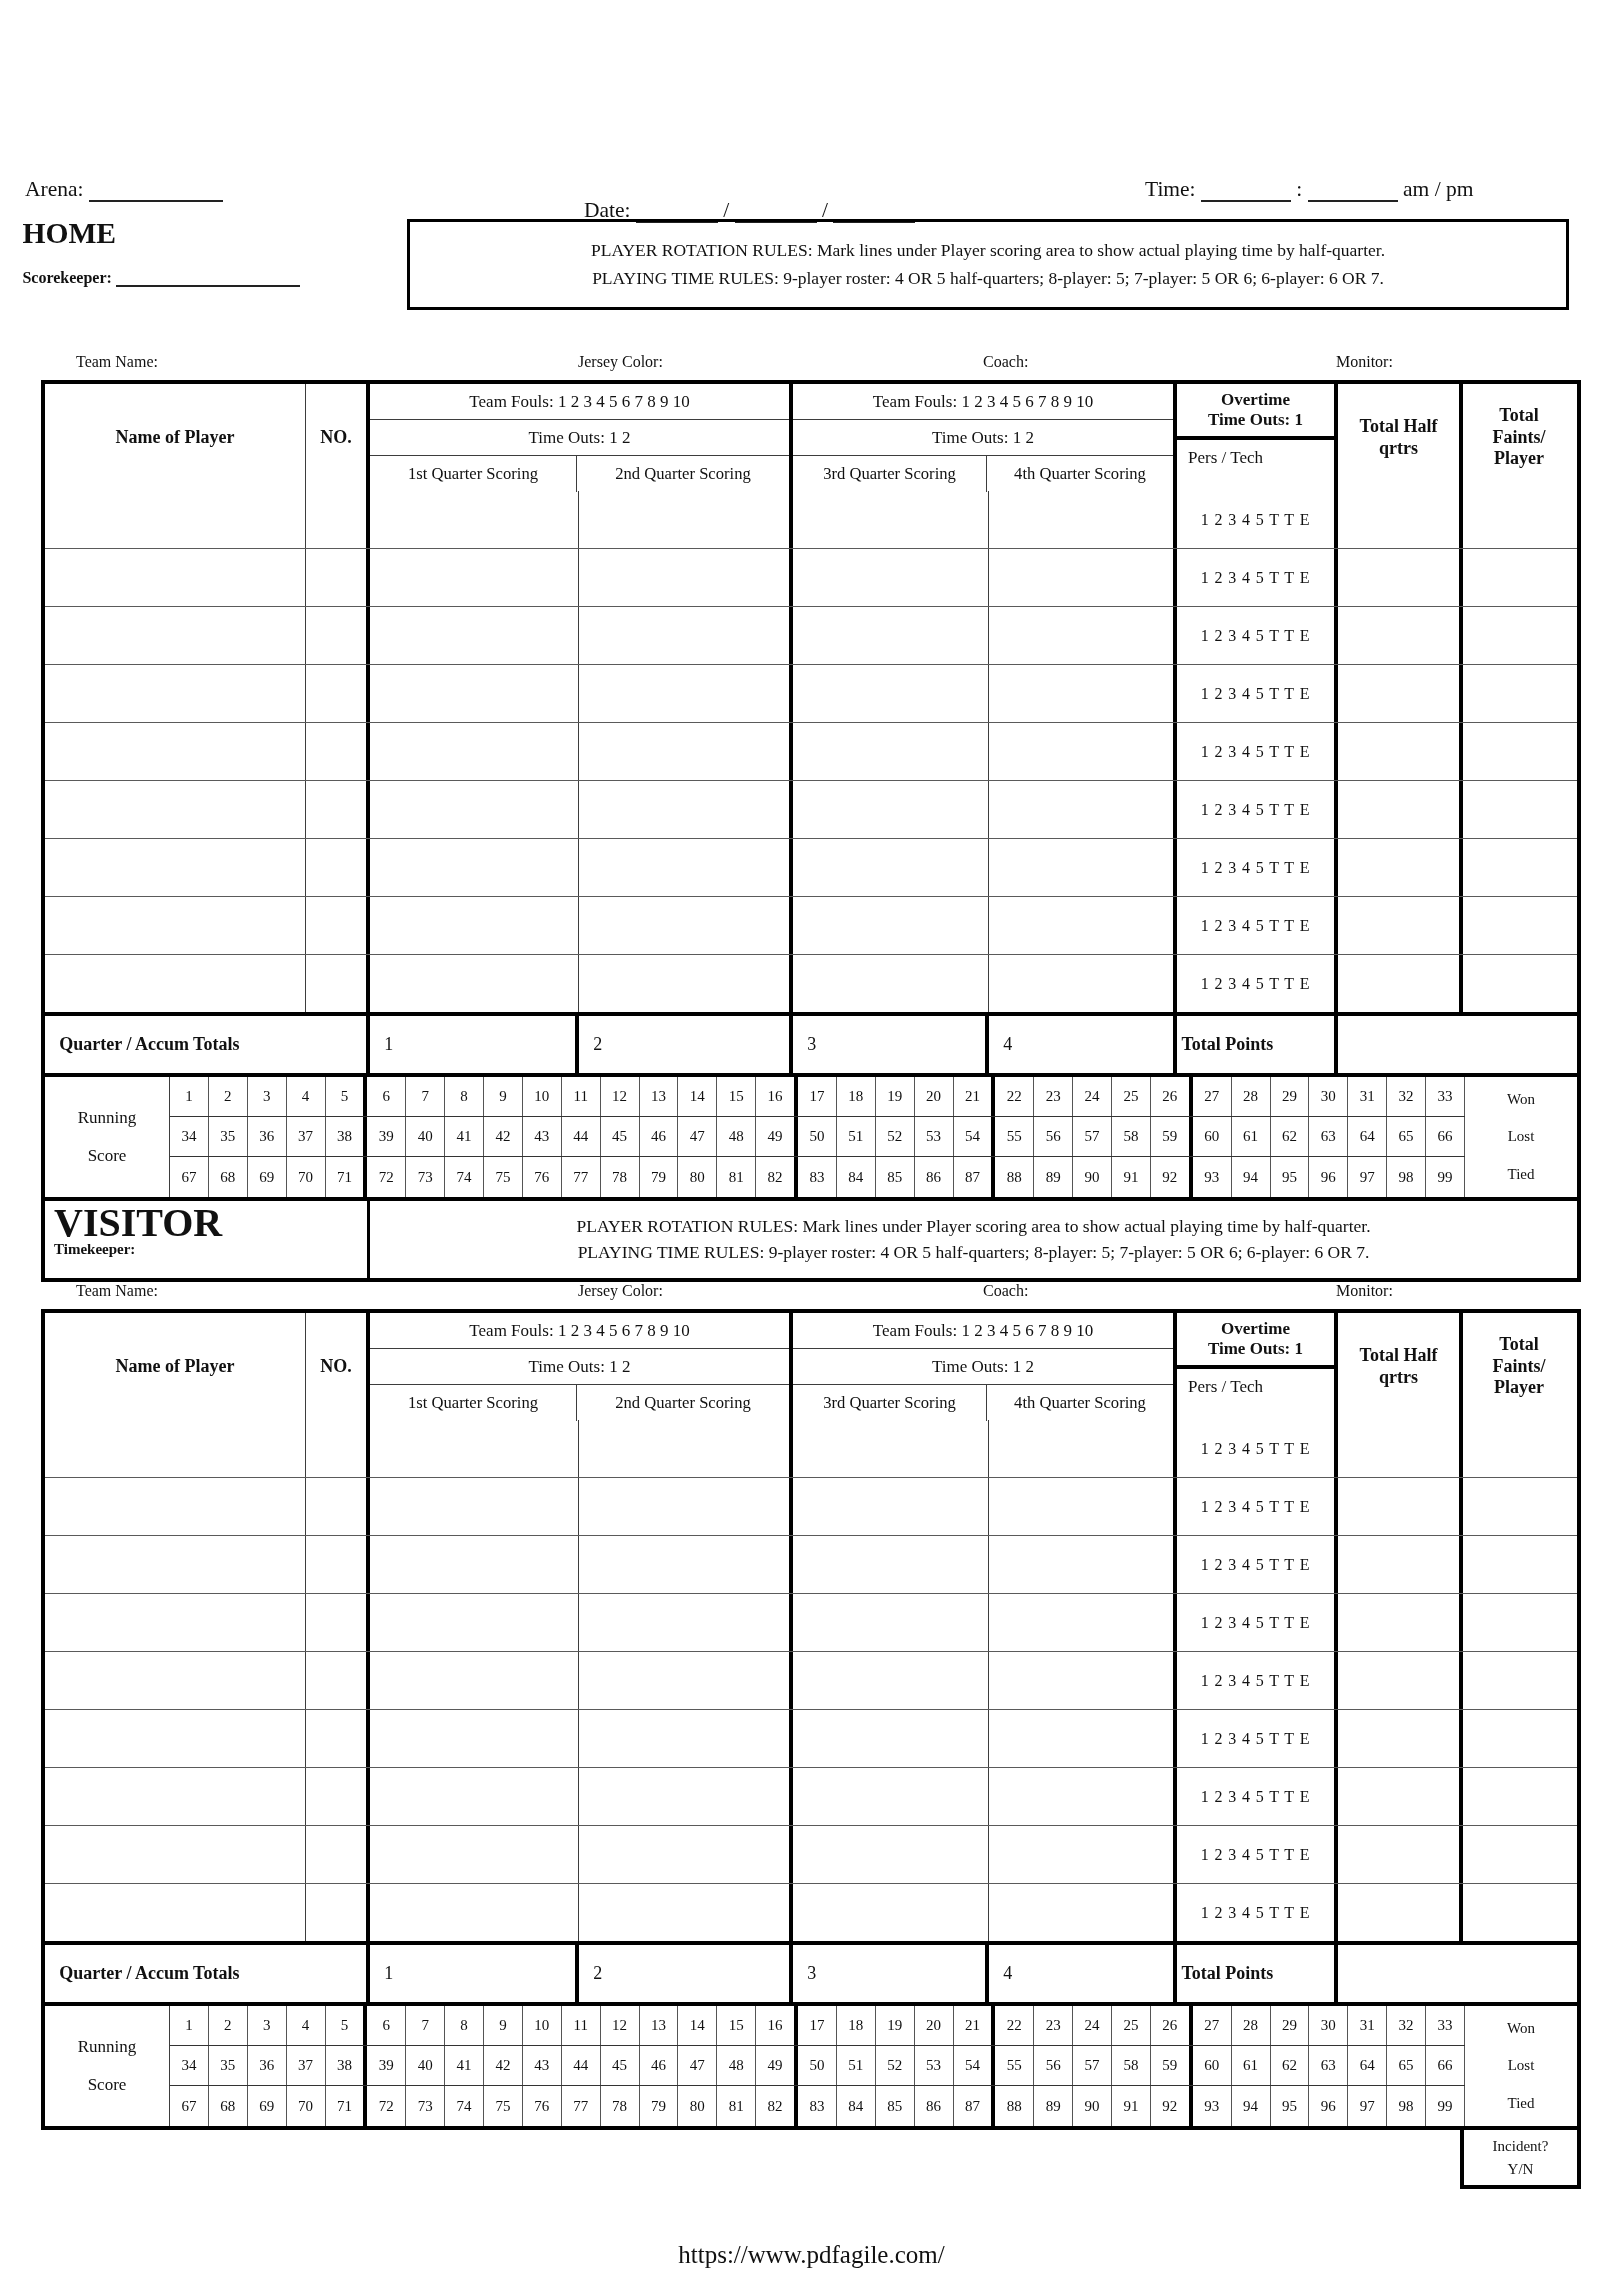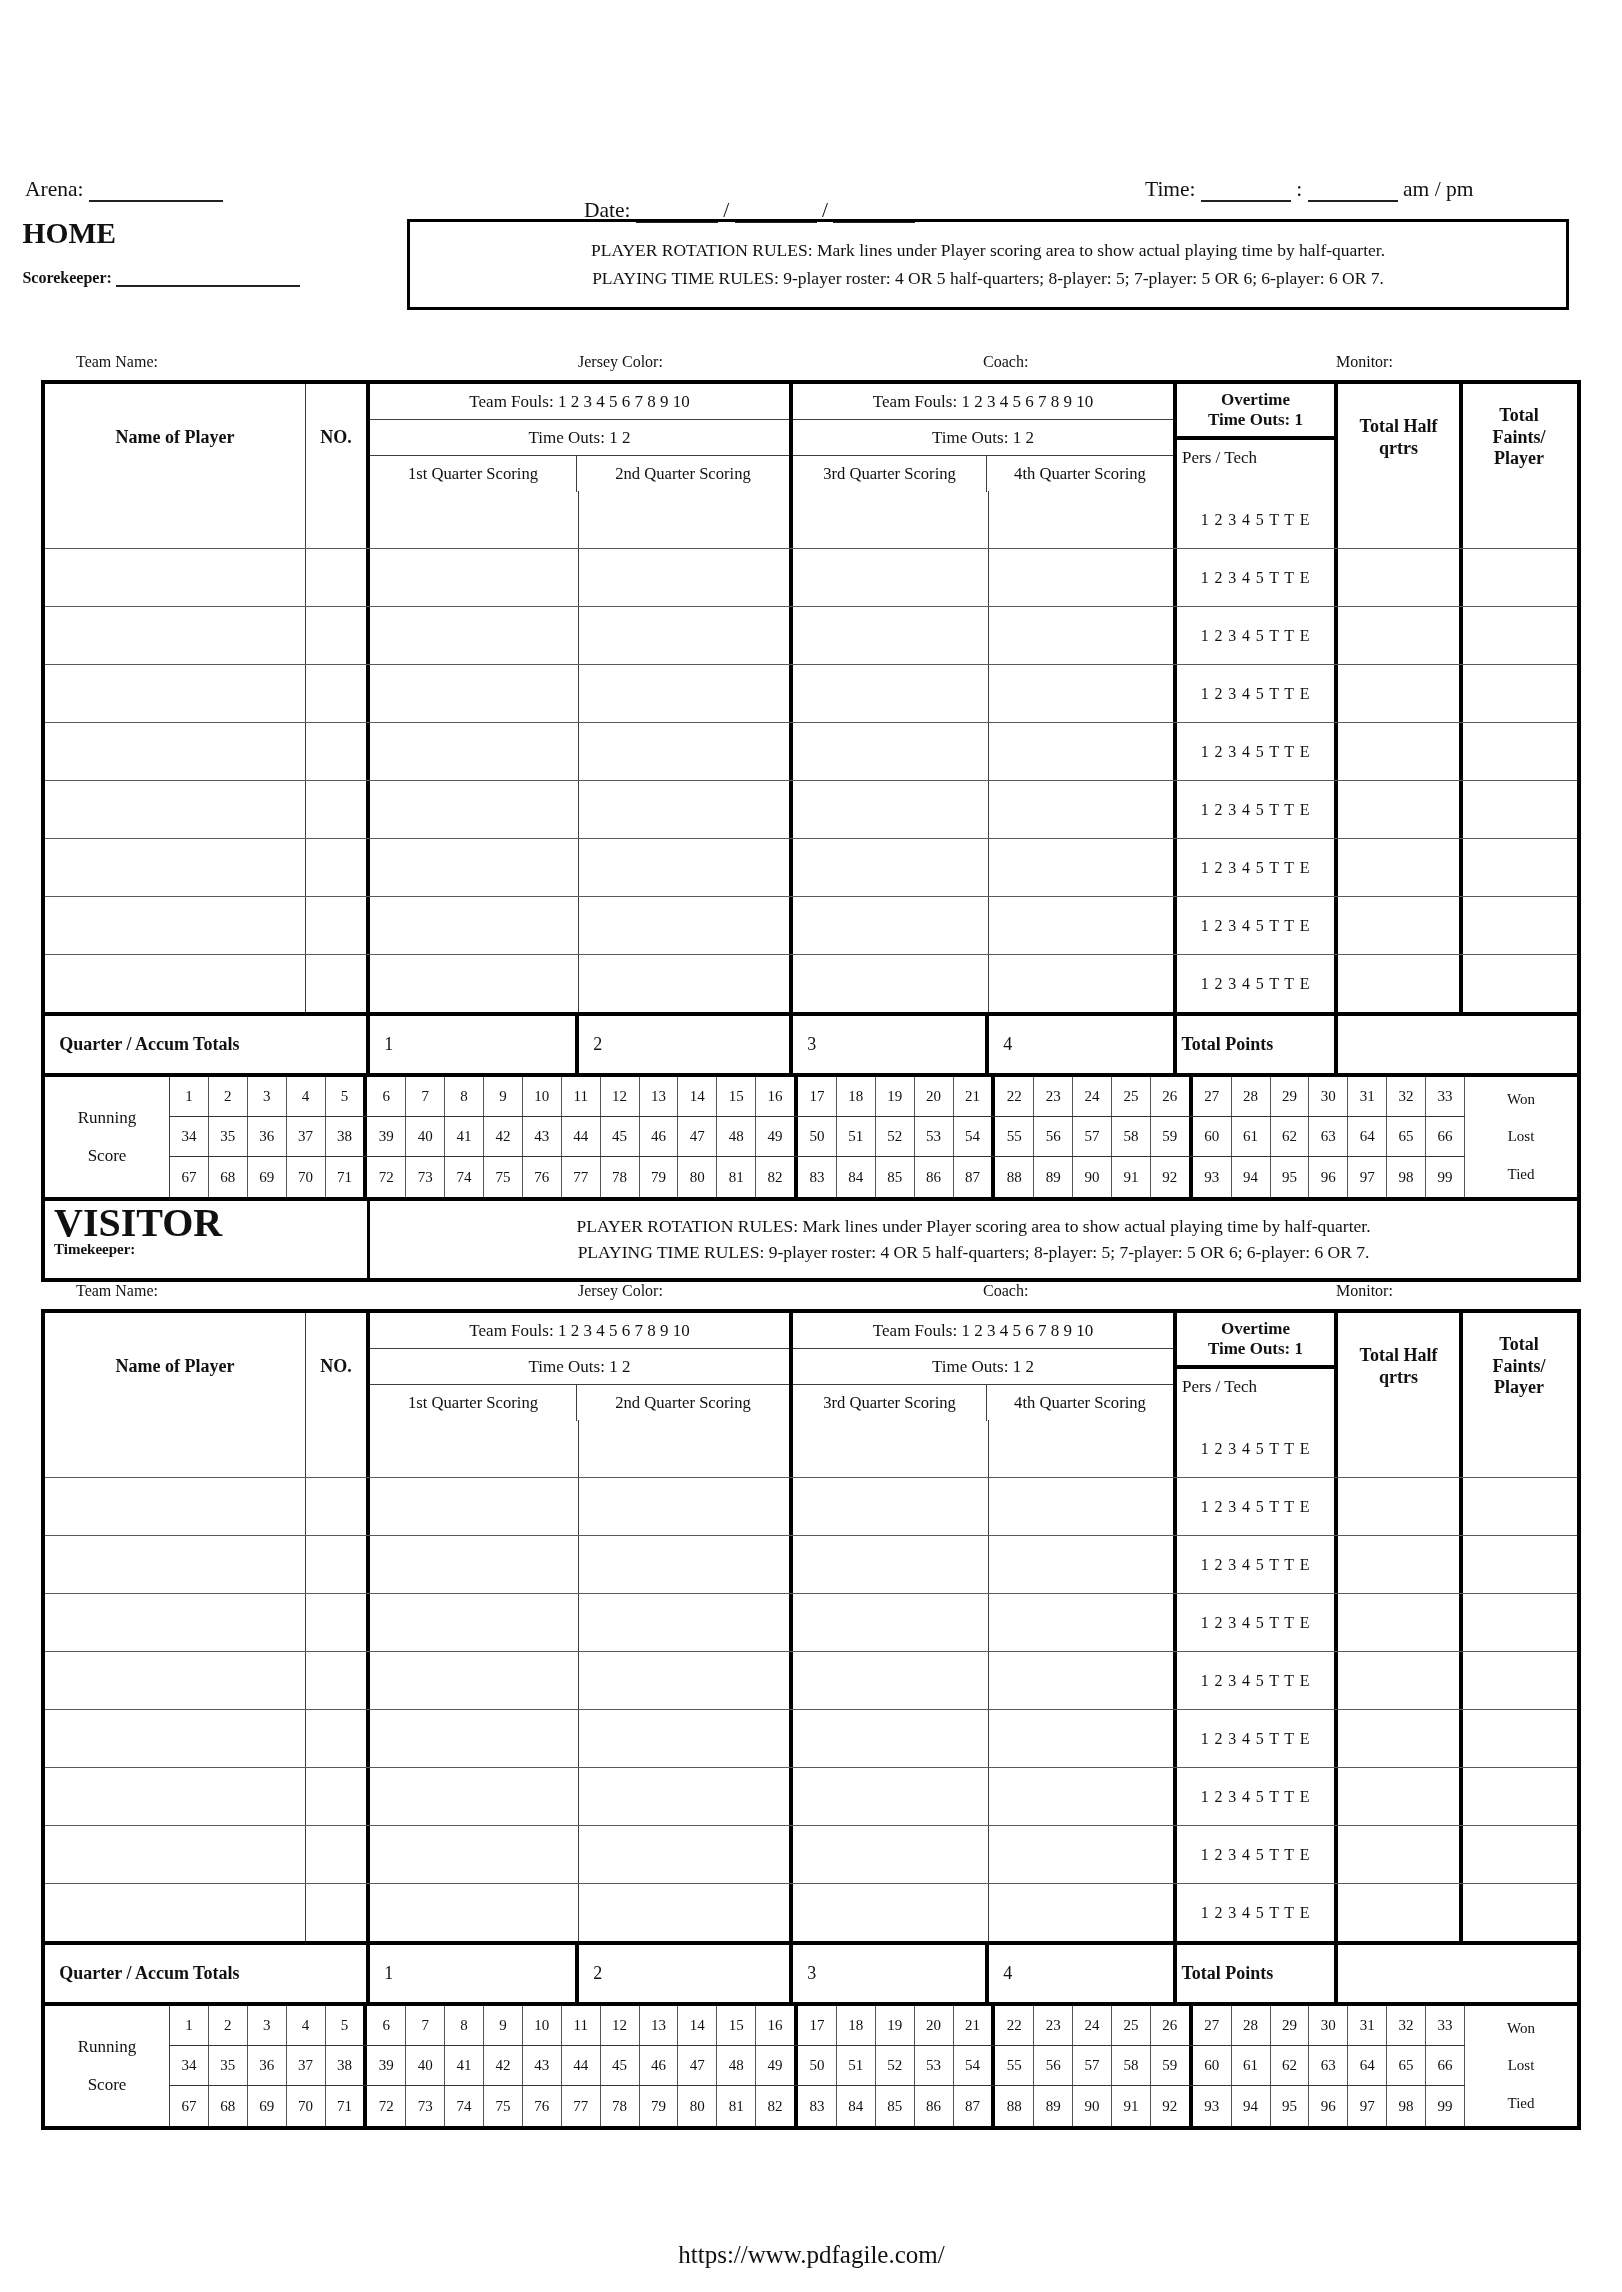--- a/index.html
+++ b/index.html
@@ -28,21 +28,21 @@
   .cbr5{border-right:4.5px solid #000;}
   .cbb2{border-bottom:1.8px solid #3d3d3d;}
   
   .thead{height:107px;display:flex;}
   .hrow{height:36px;width:100%;box-sizing:border-box;font-size:17px;}
   .qrow{display:flex;}
   .qcell{height:36px;box-sizing:border-box;font-size:16.6px;}
   .hc{font-size:18px;line-height:1.2;}
   .ottop{height:56px;border-bottom:4.5px solid #000;box-sizing:border-box;
          display:flex;flex-direction:column;align-items:center;justify-content:center;font-size:17px;font-weight:bold;}
-  .otbottom{height:36px;display:flex;align-items:center;padding-left:5px;box-sizing:border-box;font-size:17px;}
+  .otbottom{height:36px;display:flex;align-items:center;padding-left:11px;box-sizing:border-box;font-size:17px;}
   
   .w-name{width:261px}.w-no{width:64px}.w-q1{width:209px}.w-q2{width:214px}.w-q3{width:196px}
   .w-q4{width:188px}.w-ot{width:161px}.w-th{width:125px}.w-tf{width:112px}
   .w-q12{width:423px}.w-q34{width:384px}.w-lab{width:325px}.w-end{width:237px}
   
   .trow{height:57px;display:flex;border-bottom:1.8px solid #5a5a5a;}
   .tbody .trow:last-child{border-bottom:none;}
   .tte{font-size:16px;letter-spacing:0.9px;white-space:nowrap;}
   
   .totals{height:57px;display:flex;border-top:4.5px solid #000;font-size:18px;}
@@ -735,19 +735,25 @@
             <div class="rs-cell">99</div>
           </div>
       </div>
       <div class="rs-wlt">
         <div>Won</div>
         <div>Lost</div>
         <div>Tied</div>
       </div>
     </div>
 
+    <div class="incident-row">
+      <div class="incident-box">
+        <div>Incident?</div>
+        <div>Y/N</div>
+      </div>
+    </div>
   </div>
 
 
   <div class="abs url">https://www.pdfagile.com/</div>
 
 </div>
 
 
 </body></html>

